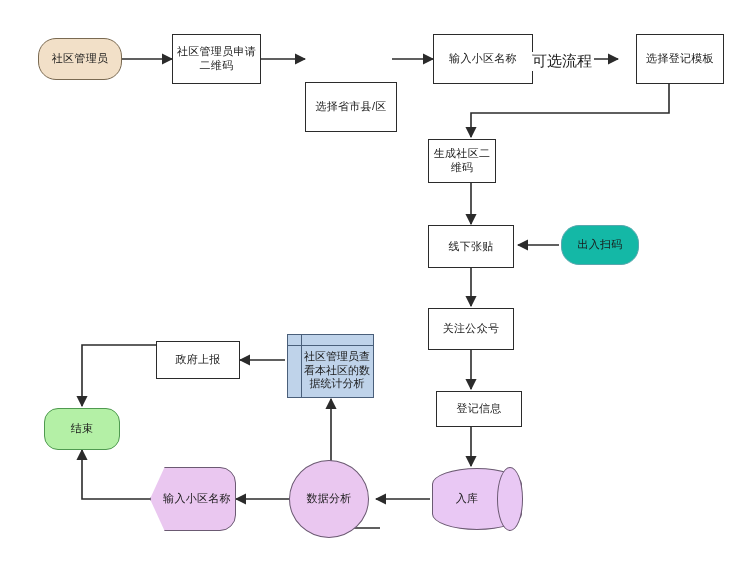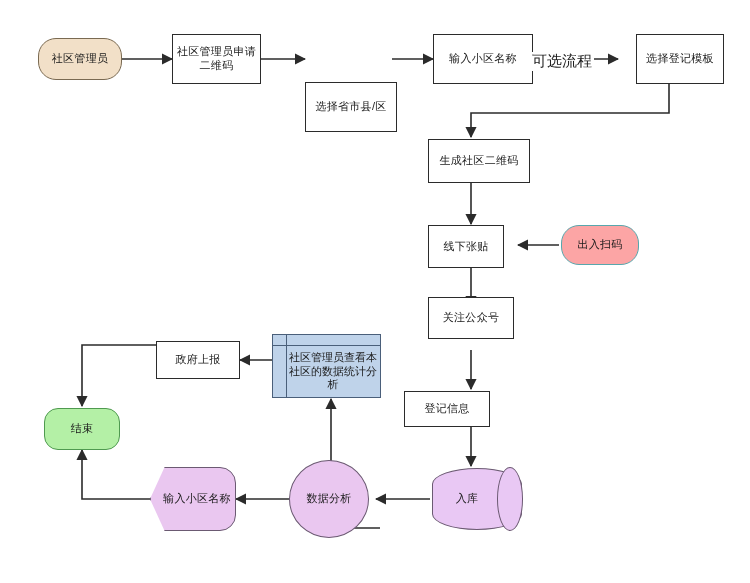--- a/index.html
+++ b/index.html
@@ -45,21 +45,21 @@
     background: #ffffff;
   }
   .n-round {
     border: 1.6px solid #7a6a52;
     border-radius: 18px;
     background: #f2e0c8;
   }
   .n-round-cyan {
     border: 1.6px solid #58a7ad;
     border-radius: 18px;
-    background: #fca5a5;
+    background: #14b8a6;
   }
   .n-round-green {
     border: 1.6px solid #4f9a50;
     border-radius: 14px;
     background: #b4f0a6;
   }
   .n-circle {
     border: 1.6px solid #6b5a72;
     border-radius: 50%;
     background: #eac7f0;
@@ -202,54 +202,54 @@
   <div class="node n-rect" style="left:433px; top:34px; width:100px; height:50px;">
     <span>输入小区名称</span>
   </div>
 
   <div class="edge-label" style="left:530px; top:52px;">可选流程</div>
 
   <div class="node n-rect" style="left:620px; top:34px; width:88px; height:50px;margin-left:16px;">
     <span>选择登记模板</span>
   </div>
 
-  <div class="node n-rect" style="left:428px; top:139px; width:102px; height:44px;">
+  <div class="node n-rect" style="left:428px; top:139px; width:68px; height:44px;">
     <span>生成社区二维码</span>
   </div>
 
-  <div class="node n-rect" style="left:428px; top:225px; width:76px; height:43px;">
+  <div class="node n-rect" style="left:428px; top:225px; width:86px; height:43px;">
     <span>线下张贴</span>
   </div>
 
   <div class="node n-round-cyan" style="left:561px; top:225px; width:78px; height:40px;">
     <span>出入扫码</span>
   </div>
 
-  <div class="node n-rect" style="left:428px; top:297px; width:86px; height:42px;">
+  <div class="node n-rect" style="left:428px; top:308px; width:86px; height:42px;">
     <span>关注公众号</span>
   </div>
 
-  <div class="node n-rect" style="left:404px; top:391px; width:86px; height:36px;">
+  <div class="node n-rect" style="left:436px; top:391px; width:86px; height:36px;">
     <span>登记信息</span>
   </div>
 
   <div class="node n-db" style="left:432px; top:468px; width:90px; height:62px;">
     <span class="db-cap"></span>
     <span class="db-label" style="margin-right:20px;">入库</span>
   </div>
 
   <div class="node n-circle" style="left:289px; top:460px; width:80px; height:78px;">
     <span>数据分析</span>
   </div>
 
   <div class="node n-hex" style="left:150px; top:467px; width:86px; height:64px;">
     <span style="padding-left:8px;">输入小区名称</span>
   </div>
 
-  <div class="n-table" style="left:272px; top:334px; width:109px; height:64px;">
+  <div class="n-table" style="left:287px; top:334px; width:87px; height:64px;font-family:Liberation Mono, monospace;">
     <span class="tbl-head"></span>
     <span class="tbl-col"></span>
     <span class="tbl-label">社区管理员查看本社区的数据统计分析</span>
   </div>
 
   <div class="node n-rect" style="left:156px; top:341px; width:84px; height:38px;">
     <span>政府上报</span>
   </div>
 
   <div class="node n-round-green" style="left:44px; top:408px; width:76px; height:42px;align-items:center;">

